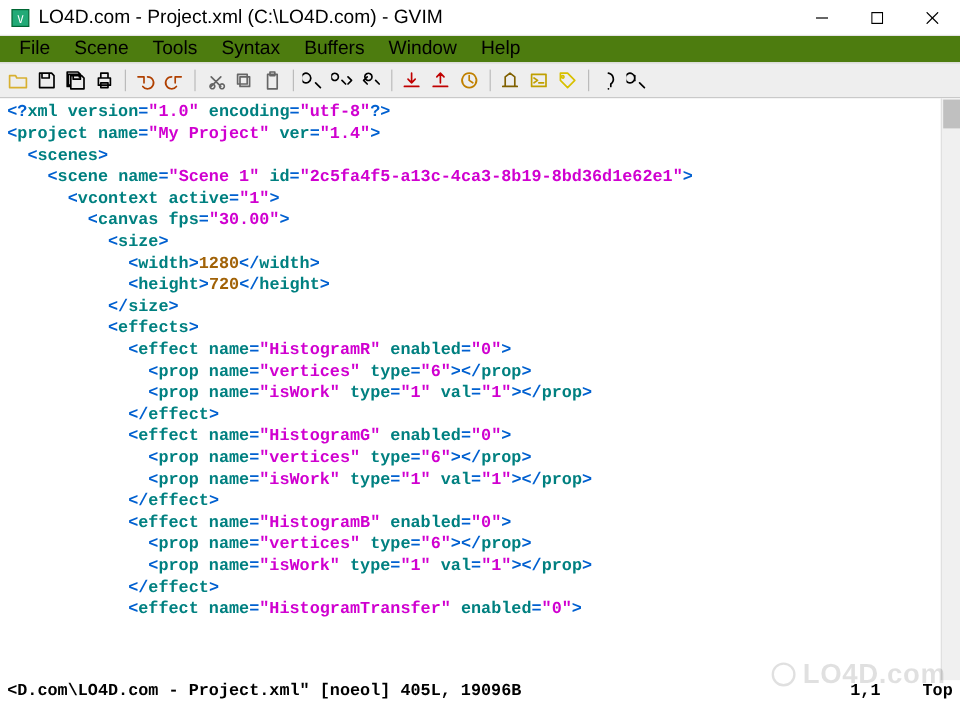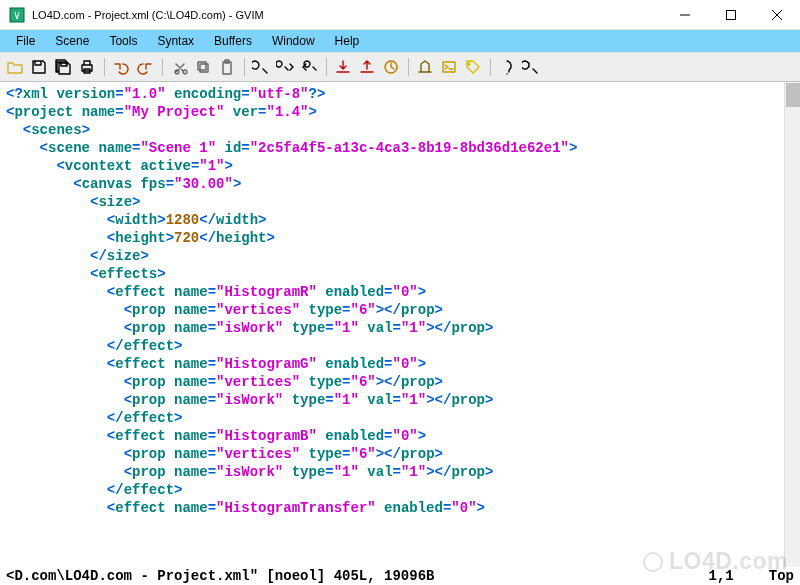--- a/index.html
+++ b/index.html
@@ -20,39 +20,39 @@
     display: flex;
     align-items: center;
     border-bottom: 1px solid #e5e5e5;
   }
   .titlebar .app-icon {
     width: 18px; height: 18px; margin: 0 6px 0 8px;
     display: inline-flex; align-items: center; justify-content: center;
   }
   .titlebar .title {
     flex: 0 0 auto;
-    font-size: 11px;
+    font-size: 16px;
     color: #000;
   }
   .titlebar .spacer { flex: 1; }
   .win-controls { display: flex; height: 100%; }
   .win-btn {
     width: 46px; height: 100%;
     display: flex; align-items: center; justify-content: center;
     color: #000;
   }
 
   
   .menubar {
     height: 22px;
     display: flex;
     align-items: center;
     padding: 0 6px;
-    background: #7dd3fc;
-    font-size: 12px;
+    background: #4d7c0f;
+    font-size: 16px;
   }
   .menubar .menu-item {
     padding: 2px 10px;
     cursor: default;
   }
 
   
   .toolbar {
     height: 30px;
     background: #eee;

